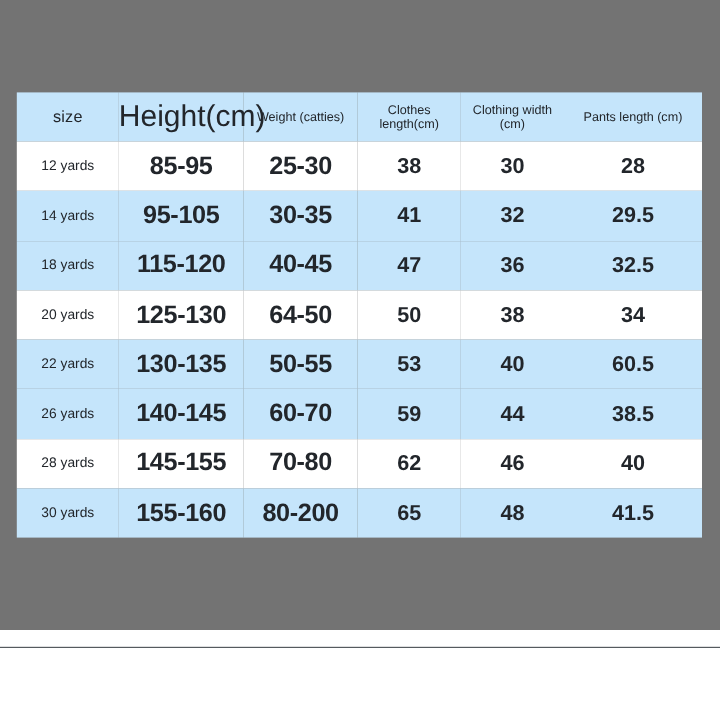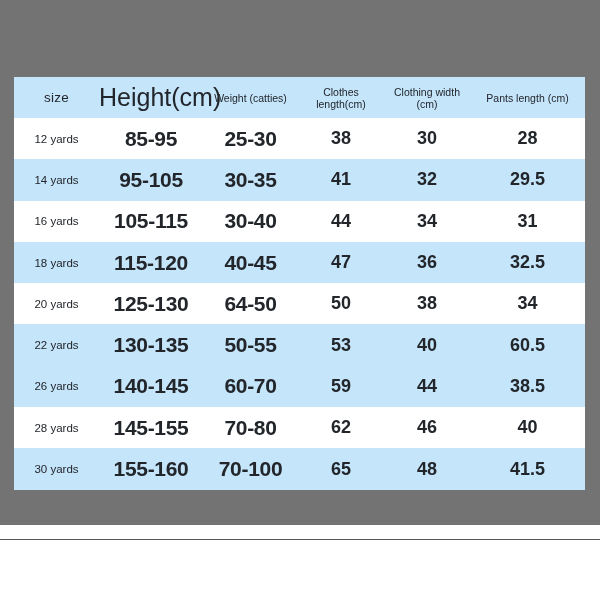--- a/index.html
+++ b/index.html
@@ -139,28 +139,20 @@
 
       <tr class="row-even">
         <td class="cell-size">14 yards</td>
         <td class="cell-range">95-105</td>
         <td class="cell-range">30-35</td>
         <td class="cell-num">41</td>
         <td class="cell-num">32</td>
         <td class="cell-num">29.5</td>
       </tr>
 
-      <tr class="row-odd">
-        <td class="cell-size">16 yards</td>
-        <td class="cell-range">105-115</td>
-        <td class="cell-range">30-40</td>
-        <td class="cell-num">44</td>
-        <td class="cell-num">34</td>
-        <td class="cell-num">31</td>
-      </tr>
 
       <tr class="row-even">
         <td class="cell-size">18 yards</td>
         <td class="cell-range">115-120</td>
         <td class="cell-range">40-45</td>
         <td class="cell-num">47</td>
         <td class="cell-num">36</td>
         <td class="cell-num">32.5</td>
       </tr>
 
@@ -197,21 +189,21 @@
         <td class="cell-range">145-155</td>
         <td class="cell-range">70-80</td>
         <td class="cell-num">62</td>
         <td class="cell-num">46</td>
         <td class="cell-num">40</td>
       </tr>
 
       <tr class="row-even">
         <td class="cell-size">30 yards</td>
         <td class="cell-range">155-160</td>
-        <td class="cell-range">70-100</td>
+        <td class="cell-range">80-200</td>
         <td class="cell-num">65</td>
         <td class="cell-num">48</td>
         <td class="cell-num">41.5</td>
       </tr>
 
     </tbody>
   </table>
 
   <div class="bottom-rule"></div>
 

